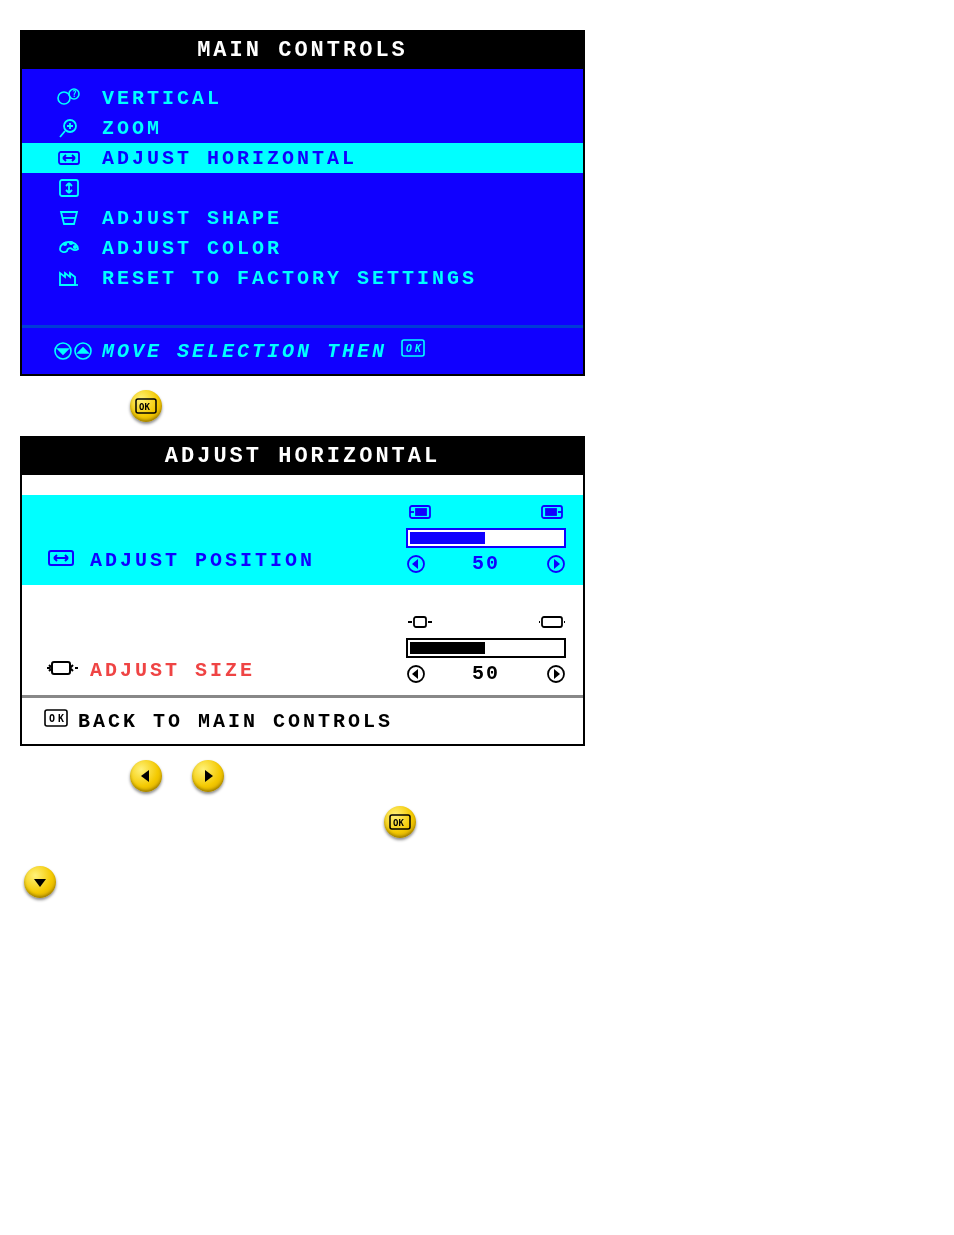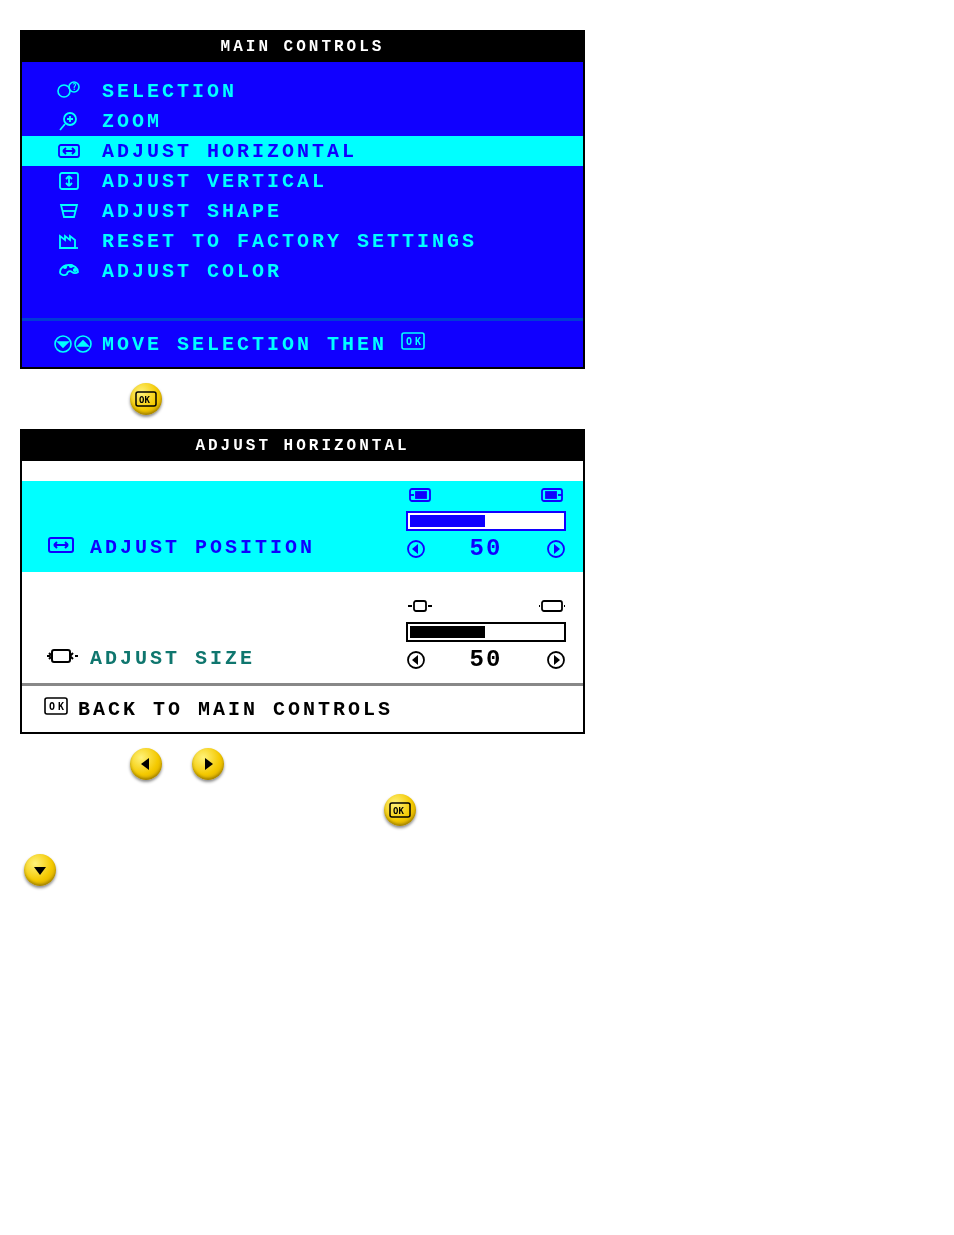--- a/index.html
+++ b/index.html
@@ -12,21 +12,21 @@
     }
     .osd-panel {
       width: 565px;
       border: 2px solid #000;
     }
     .osd-header {
       background: #000;
       color: #fff;
       text-align: center;
       padding: 6px 0;
-      font-size: 16px;
+      font-size: 22px;
       letter-spacing: 3px;
     }
     .osd-body {
       background: #1000ff;
       padding: 14px 0 0 0;
     }
     .osd-body.white { background: #fff; padding-top:20px; }
     .menu-row {
       display: flex;
       align-items: center;
@@ -43,48 +43,49 @@
     .gap-row { height: 18px; }
     .osd-footer {
       margin-top: 14px;
       border-top: 3px solid #003cd6;
       padding: 10px 10px 10px 30px;
       display: flex;
       align-items: center;
       color: #00ffff;
       font-size: 20px;
       letter-spacing: 3px;
+      font-style: italic;
     }
     .osd-footer .icon-slot { width:50px; display:inline-flex; }
 
     
     .adj-row {
       display: flex;
       align-items: flex-end;
       padding: 4px 20px 10px 24px;
       min-height:90px;
     }
     .adj-row.selected { background: #00ffff; }
     .adj-left {
       display: flex; align-items: center; flex: 0 0 360px;
       margin-top:4px;
     }
     .adj-left .icon-slot { width:44px; }
     .adj-label { font-size:20px; letter-spacing:3px; }
     .adj-row.selected .adj-label { color:#1000ff; }
-    .adj-row.normal .adj-label { color:#0f766e; }
+    .adj-row.normal .adj-label { color:#ef4444; }
     .adj-right { flex:1; }
     .mini-icons { display:flex; justify-content:space-between; width:160px; margin-bottom:6px;}
     .bar {
       width:160px; height:20px; border:2px solid #1000ff; background:#fff; position:relative;
     }
     .bar-fill { position:absolute; left:2px; top:2px; bottom:2px; background:#1000ff; }
     .adj-row.normal .bar { border-color:#000; }
     .adj-row.normal .bar-fill { background:#000; }
-    .value-line { display:flex; align-items:center; justify-content:space-between; width:160px; margin-top:4px; font-size:24px; letter-spacing:2px;}
+    .value-line { display:flex; align-items:center; justify-content:space-between; width:160px; margin-top:4px; font-size:20px; letter-spacing:2px;}
     .adj-row.selected .value-line { color:#1000ff; }
     .adj-row.normal .value-line { color:#000; }
 
     .p2-footer {
       background:#fff;
       border-top:3px solid #888;
       padding:10px 10px 10px 22px;
       display:flex; align-items:center;
       color:#000; font-size:20px; letter-spacing:3px;
     }
@@ -112,21 +113,21 @@
     <div class="menu-row">
       <span class="icon-slot">
         <svg width="28" height="22" viewBox="0 0 28 22">
             <g stroke="#00ffff" stroke-width="1.6" fill="none">
               <circle cx="8" cy="11" r="6"></circle>
               <circle cx="18" cy="7" r="5"></circle>
               <text x="16" y="10" font-size="8" font-family="monospace" fill="#00ffff" stroke="none">?</text>
             </g>
           </svg>
       </span>
-      <span>SELECTION</span>
+      <span>VERTICAL</span>
     </div>
     <div class="menu-row">
       <span class="icon-slot">
         <svg width="28" height="22" viewBox="0 0 28 22">
             <g stroke="#00ffff" stroke-width="1.8" fill="none">
               <circle cx="14" cy="9" r="6"></circle>
               <path d="M11 9 h6 M14 6 v6"></path>
               <path d="M9 14 L4 20"></path>
             </g>
           </svg>
@@ -146,56 +147,55 @@
     </div>
     <div class="menu-row">
       <span class="icon-slot">
         <svg width="28" height="22" viewBox="0 0 28 22">
             <g stroke="#00ffff" stroke-width="1.8" fill="none">
               <rect x="4" y="3" width="18" height="16" rx="2"></rect>
               <path d="M13 6 v10 M13 6 l-3 3 m3 -3 l3 3 M13 16 l-3 -3 m3 3 l3 -3"></path>
             </g>
           </svg>
       </span>
-      <span>ADJUST VERTICAL</span>
     </div>
     <div class="menu-row">
       <span class="icon-slot">
         <svg width="28" height="22" viewBox="0 0 28 22">
             <g stroke="#00ffff" stroke-width="1.8" fill="none">
               <path d="M5 5 L21 5 L18 17 L8 17 Z"></path>
               <path d="M7 11 h12"></path>
             </g>
           </svg>
       </span>
       <span>ADJUST SHAPE</span>
-    </div>
-    <div class="menu-row">
-      <span class="icon-slot">
-        <svg width="28" height="22" viewBox="0 0 28 22">
-            <g stroke="#00ffff" stroke-width="1.8" fill="none">
-              <path d="M4 18 V6 l5 4 V6 l5 4 V6 l5 4 v8 z"></path>
-              <path d="M4 18 h18"></path>
-            </g>
-          </svg>
-      </span>
-      <span>RESET TO FACTORY SETTINGS</span>
     </div>
     <div class="menu-row">
       <span class="icon-slot">
         <svg width="28" height="22" viewBox="0 0 28 22">
             <g stroke="#00ffff" stroke-width="1.8" fill="none">
               <path d="M4 12 a9 7 0 1 1 18 0 a4 3 0 0 1 -6 0 a3 3 0 0 0 -5 2 a4 3 0 0 1 -7 -2 z"></path>
               <circle cx="9" cy="7" r="1.2" fill="#00ffff"></circle>
               <circle cx="15" cy="6" r="1.2" fill="#00ffff"></circle>
               <circle cx="19" cy="10" r="1.2" fill="#00ffff"></circle>
             </g>
           </svg>
       </span>
       <span>ADJUST COLOR</span>
+    </div>
+    <div class="menu-row">
+      <span class="icon-slot">
+        <svg width="28" height="22" viewBox="0 0 28 22">
+            <g stroke="#00ffff" stroke-width="1.8" fill="none">
+              <path d="M4 18 V6 l5 4 V6 l5 4 V6 l5 4 v8 z"></path>
+              <path d="M4 18 h18"></path>
+            </g>
+          </svg>
+      </span>
+      <span>RESET TO FACTORY SETTINGS</span>
     </div>
 
     <div class="gap-row"></div>
 
 
     <div class="osd-footer">
       <span class="icon-slot">
         <svg width="44" height="22" viewBox="0 0 44 22">
             <g stroke="#00ffff" stroke-width="1.6" fill="none">
               <circle cx="11" cy="11" r="8"></circle>

